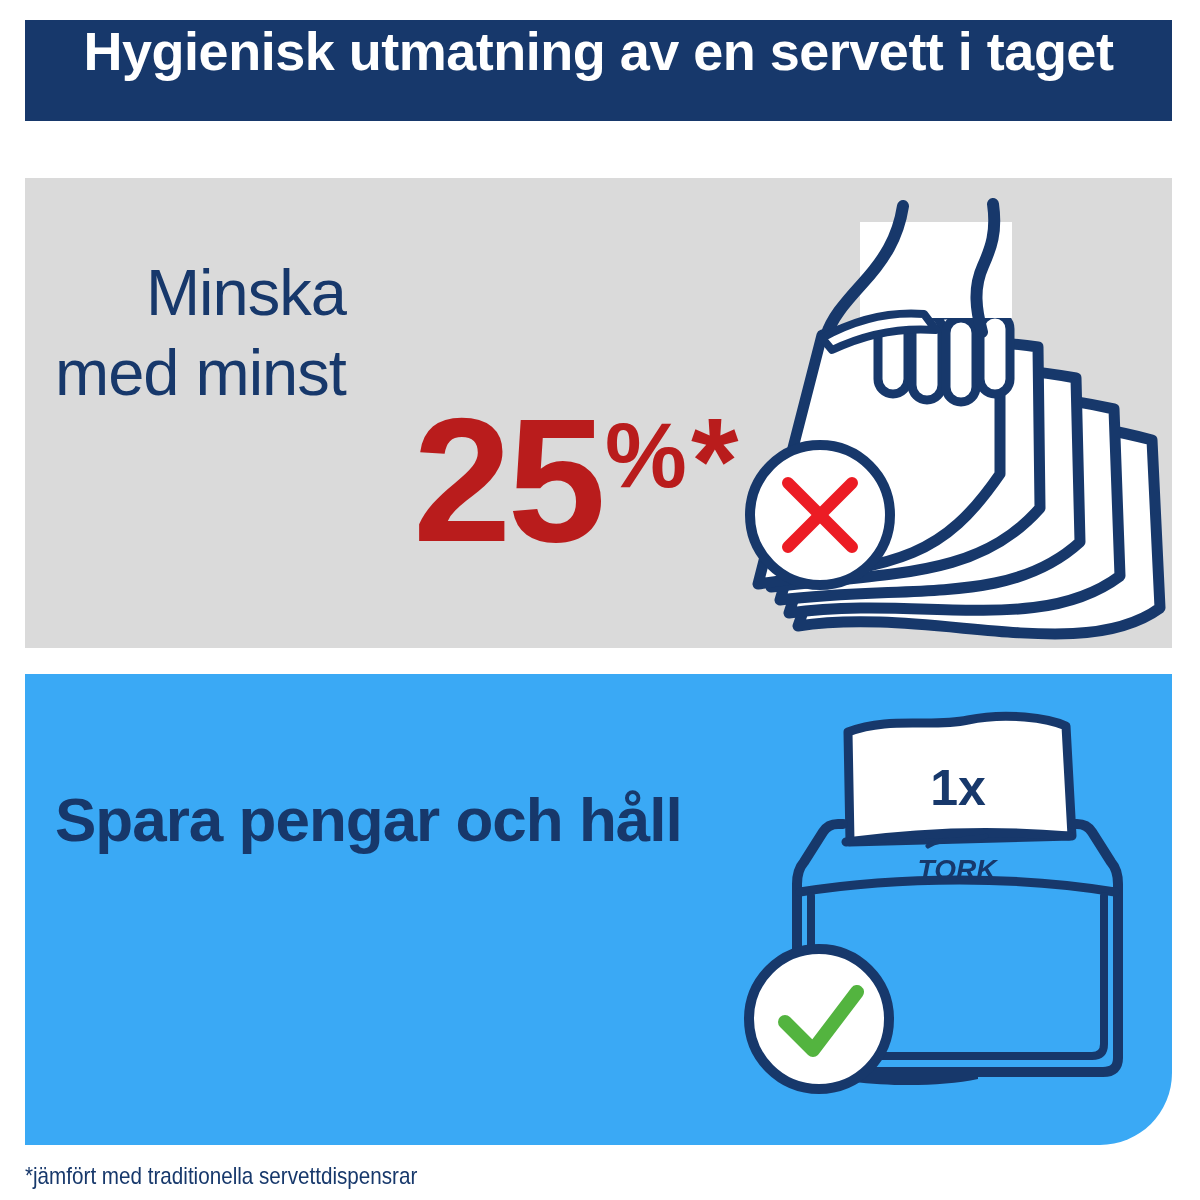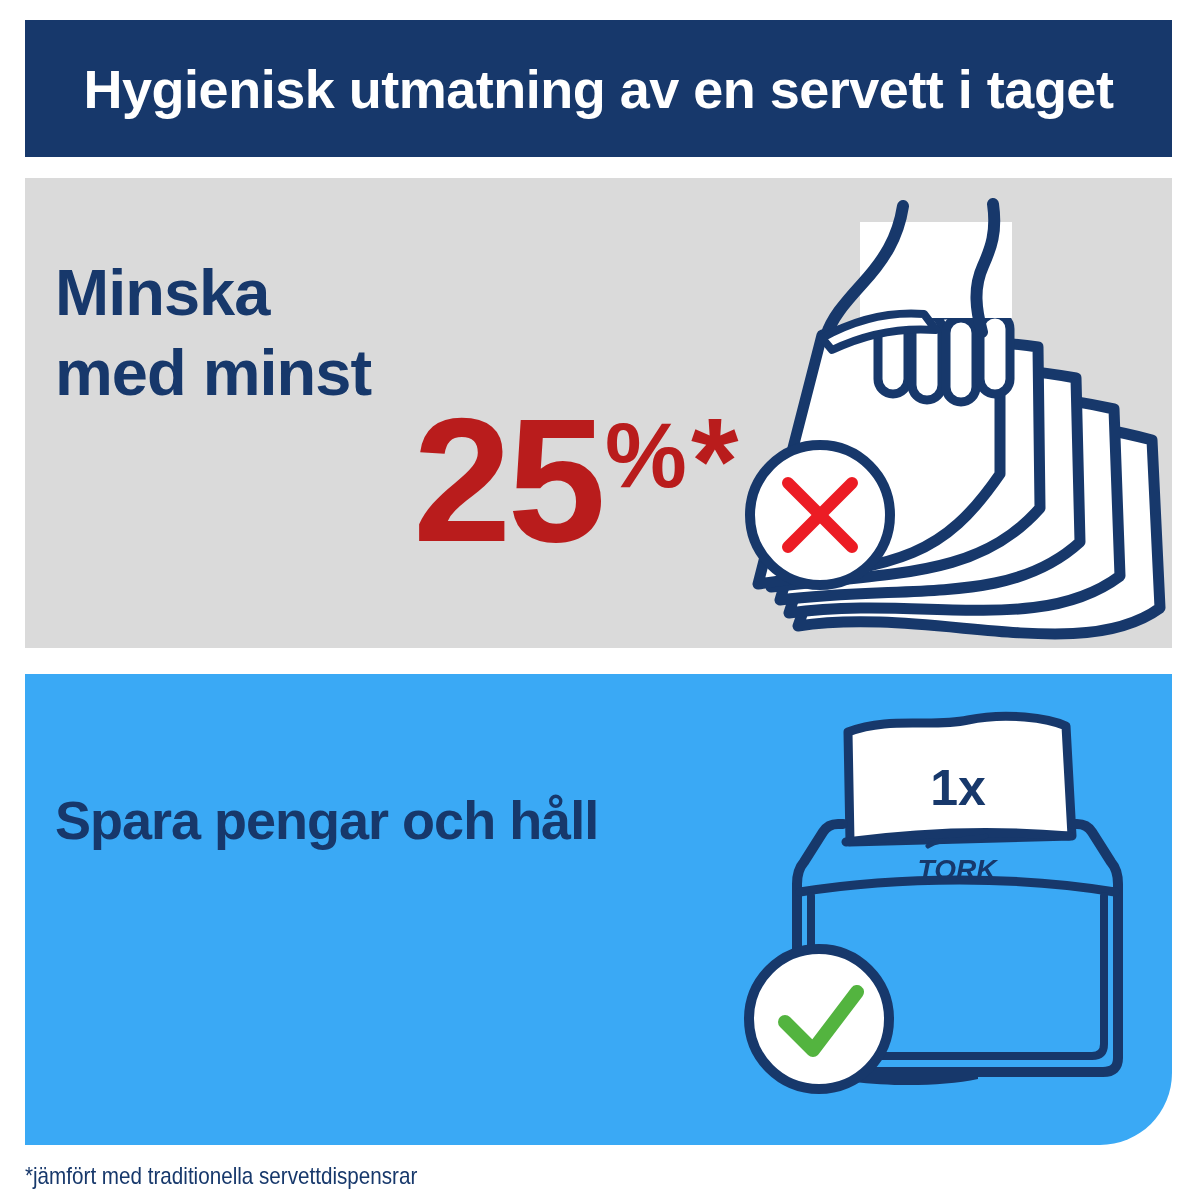--- a/index.html
+++ b/index.html
@@ -2,50 +2,51 @@
 <html><head>
 <meta charset="utf-8">
 <style>
   html,body{margin:0;padding:0;background:#ffffff;}
   #stage{
     position:relative;width:1200px;height:1200px;overflow:hidden;
     background:#ffffff;font-family:"Liberation Sans", sans-serif;
   }
   
   .header-band{
-    position:absolute;left:25px;top:20px;width:1147px;height:137px;
-    background:#17386B;display:flex;align-items:center;justify-content:center;
+    position:absolute;left:25px;top:20px;width:1147px;height:101px;
+    background:#17386B;display:flex;justify-content:center;
   }
   .header-band h1{
     margin:0;color:#ffffff;font-size:54px;font-weight:bold;letter-spacing:-0.5px;
     white-space:nowrap;
   }
   
   .panel-grey{
     position:absolute;left:25px;top:178px;width:1147px;height:470px;
     background:#DADADA;
   }
   .reduce-heading{
     position:absolute;left:30px;top:75px;
-    color:#17386B;font-weight:bold;font-size:65px;line-height:80px;letter-spacing:-1px;
+    color:#17386B;font-weight:normal;font-size:65px;line-height:80px;letter-spacing:-1px;
     white-space:nowrap;
+    text-align:right;
   }
   .stat{position:absolute;left:0;top:0;width:100%;height:100%;color:#b91c1c;font-weight:bold;}
   .stat .big{position:absolute;left:388px;top:214px;font-size:177px;line-height:1;letter-spacing:-4px;}
   .stat .pct{position:absolute;left:580px;top:231px;font-size:92px;line-height:1;}
   .stat .ast{position:absolute;left:666px;top:222px;font-size:122px;line-height:1;}
   .illu{position:absolute;}
   
   .panel-blue{
     position:absolute;left:25px;top:674px;width:1147px;height:471px;
     background:#3AA9F5;border-bottom-right-radius:72px;
   }
   .save-heading{
     position:absolute;left:30px;top:100px;
-    color:#17386B;font-weight:bold;font-size:54px;line-height:92px;letter-spacing:-1px;
+    color:#17386B;font-weight:bold;font-size:62px;line-height:92px;letter-spacing:-1px;
     white-space:nowrap;
   }
   
   .footnote{
     position:absolute;left:25px;top:1162px;color:#17386B;font-size:24px;
     transform:scaleX(0.86);transform-origin:left center;white-space:nowrap;
   }
   svg text{font-family:"Liberation Sans", sans-serif;}
 </style>
 </head>

